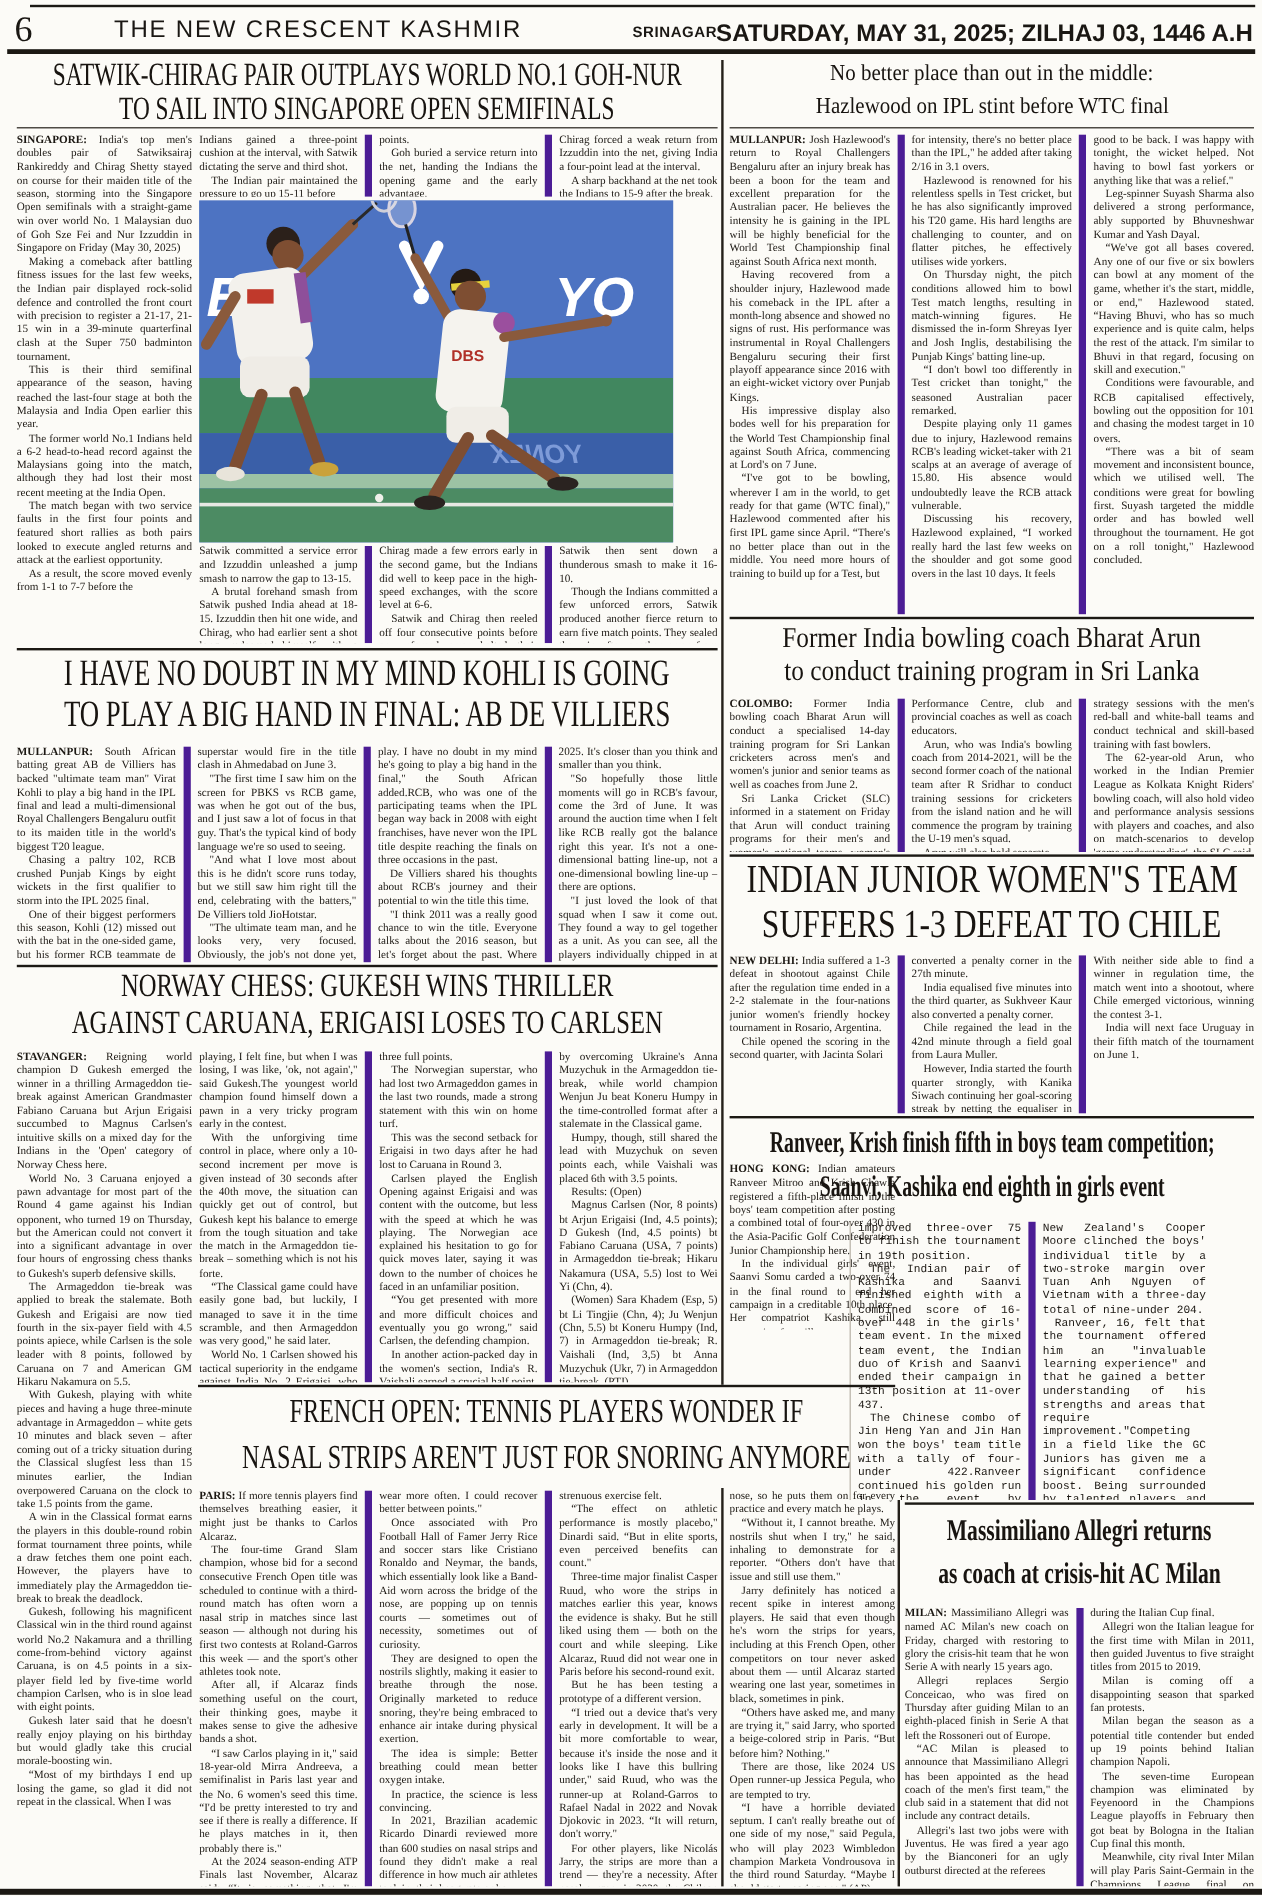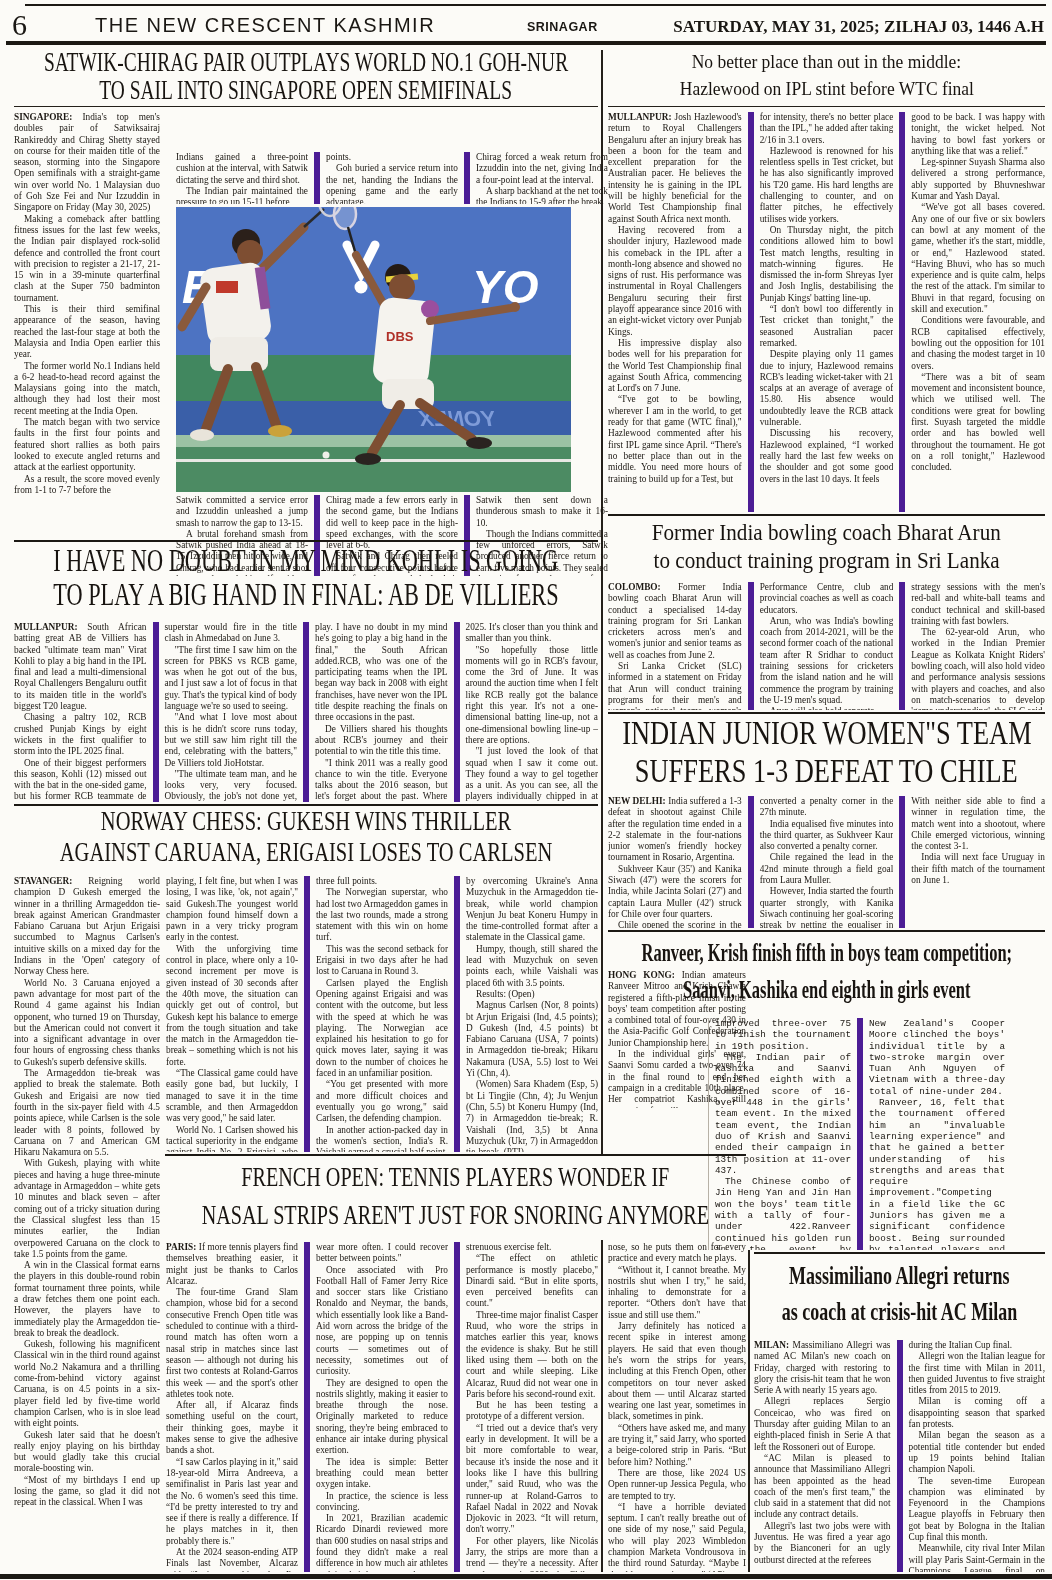--- a/index.html
+++ b/index.html
@@ -10,37 +10,37 @@
     font-family:"Liberation Serif", serif;
   }
   .rule { position:absolute; background:#1c1914; }
   .hairline { position:absolute; background:#24201a; }
 
   
   #masthead { position:absolute; left:0; top:0; width:1052px; height:46px; }
   #page-num { position:absolute; left:12px; top:8px; font-size:30px; font-family:"Liberation Serif",serif; }
   #paper-title { position:absolute; left:95px; top:14px; font-family:"Liberation Sans",sans-serif; font-weight:normal; font-size:20px; letter-spacing:1.5px; }
   #paper-city { position:absolute; left:527px; top:20px; font-family:"Liberation Sans",sans-serif; font-weight:bold; font-size:12.5px; letter-spacing:0.5px; }
-  #paper-date { position:absolute; right:8px; top:17px; font-family:Liberation Serif, serif; font-weight:bold; font-size:17px; }
+  #paper-date { position:absolute; right:8px; top:17px; font-family:Liberation Sans, sans-serif; font-weight:bold; font-size:20px; }
 
   
   .hl { position:absolute; display:flex; flex-direction:column; align-items:center; color:#181410; }
   .hl > span { display:block; white-space:nowrap; transform:scaleX(var(--sx,0.8)); transform-origin:50% 50%; }
 
   
   .bt { position:absolute; font-size:9.3px; line-height:11.3px; text-align:justify; color:#1c1813; overflow:hidden; }
   .bt p { margin:0; }
   .bt p + p { text-indent:10px; }
   .cols { display:flex; }
   .col { flex:1 1 0; overflow:hidden; min-width:0; }
   .col + .col { border-left:6px solid #4c1d95; margin-left:6px; padding-left:6px; }
   .lb { border-left:1px solid #b7b1a6; padding-left:6px; }
 
   
-  #badm-block { position:absolute; left:176px; top:112px; width:432px; height:424px;margin-top:40px; }
+  #badm-block { position:absolute; left:166px; top:112px; width:432px; height:424px; }
   #badm-row-top { height:52px; overflow:hidden; }
   #badm-row-bottom { height:81px; overflow:hidden; margin-top:3px; }
   #badm-photo { width:395px; height:285px; margin-top:3px; overflow:hidden; background:#4d73c2; }
 </style>
 </head>
 <body>
 
 <div id="page">
 
   <div class="rule" style="left:25px; top:4px; width:1021px; height:2px;"></div>
@@ -242,21 +242,20 @@
   </div>
 
   <div class="rule" style="left:608px; top:712px; width:437px; height:2px;"></div>
   <div class="hl" style="left:608px; top:714px; width:437px; font-size:33px; line-height:38px; --sx:0.8;">
     <span>INDIAN JUNIOR WOMEN"S TEAM</span>
     <span>SUFFERS 1-3 DEFEAT TO CHILE</span>
   </div>
   <div class="bt cols" style="left:608px; top:796px; width:437px; height:132px;">
     <div class="col">
         <p><b>NEW DELHI:</b> India suffered a 1-3 defeat in shootout against Chile after the regulation time ended in a 2-2 stalemate in the four-nations junior women's friendly hockey tournament in Rosario, Argentina.</p>
-        <p>Sukhveer Kaur (35') and Kanika Siwach (47') were the scorers for India, while Jacinta Solari (27') and captain Laura Muller (42') struck for Chile over four quarters.</p>
         <p>Chile opened the scoring in the second quarter, with Jacinta Solari</p>
       </div>
     <div class="col">
         <p>converted a penalty corner in the 27th minute.</p>
         <p>India equalised five minutes into the third quarter, as Sukhveer Kaur also converted a penalty corner.</p>
         <p>Chile regained the lead in the 42nd minute through a field goal from Laura Muller.</p>
         <p>However, India started the fourth quarter strongly, with Kanika Siwach continuing her goal-scoring streak by netting the equaliser in the 47th minute.</p>
       </div>
     <div class="col">
         <p>With neither side able to find a winner in regulation time, the match went into a shootout, where Chile emerged victorious, winning the contest 3-1.</p>

